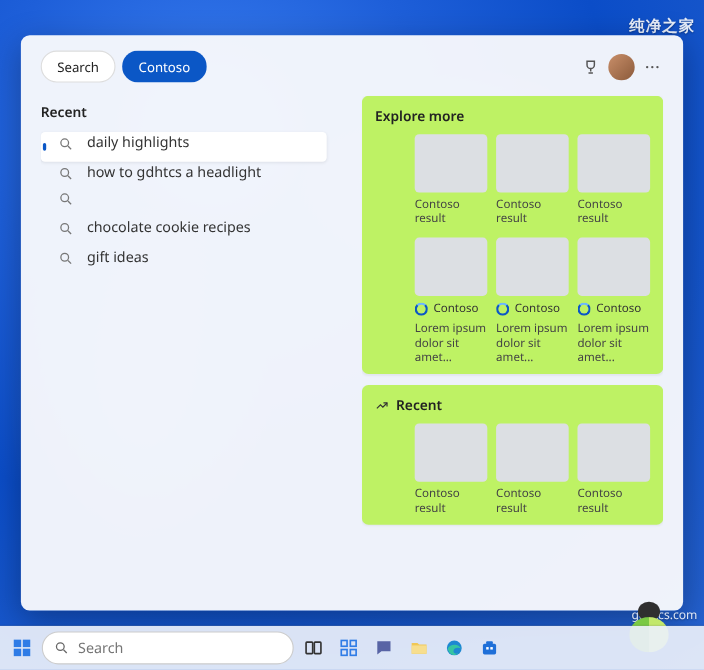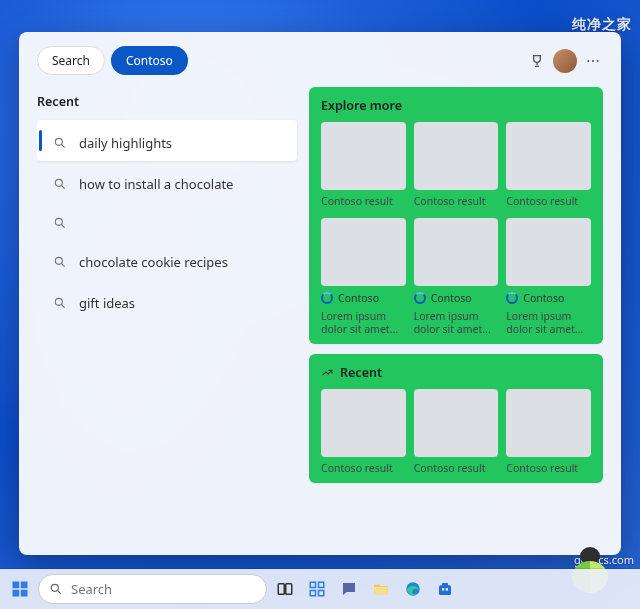--- a/index.html
+++ b/index.html
@@ -23,43 +23,43 @@
   .top-row { display: flex; align-items: center; gap: 6px; margin-bottom: 12px; }
   .pill {
     font-size: 12px; padding: 5px 14px; border-radius: 16px; cursor: pointer;
     border: 1px solid transparent;
   }
   .pill.plain { background: #fff; border-color: #ddd; color: #222; }
   .pill.accent { background: #0b57c6; color: #fff; }
   .spacer { flex: 1; }
   .top-icon { width: 20px; height: 20px; display:flex; align-items:center; justify-content:center; cursor:pointer; color:#555;}
   .avatar { width: 24px; height: 24px; border-radius: 50%; background: linear-gradient(135deg,#c98f6a,#8b5a3a); cursor:pointer;}
-  .content { display: flex; gap: 12px; flex: 1; overflow: hidden; }
+  .content { display: flex; gap: 32px; flex: 1; overflow: hidden; }
   .left-pane { width: 260px; }
   .section-hdr { font-size: 12.5px; font-weight: 600; color: #222; margin: 6px 0 10px 0; }
   .recent-item {
-    display: flex; align-items: center; gap: 12px; padding: 14px 10px 9px 16px;
+    display: flex; align-items: flex-end; gap: 12px; padding: 0 10px 9px 16px;
     font-size: 13px; color: #333; border-radius: 4px; cursor: pointer;
   }
   .recent-item .mag { color:#777; flex-shrink:0; }
   .recent-item.active {
     background: #fff; box-shadow: 0 1px 3px rgba(0,0,0,0.08);
     position: relative;
   }
   .recent-item.active::before {
     content:""; position:absolute; left:2px; top:10px; bottom:10px; width:3px;
     background:#0b57c6; border-radius: 2px;
   }
   .right-pane { flex:1; display:flex; flex-direction:column; gap:10px; overflow:auto; }
   .card-section {
-    background:#22c55e; border-radius:6px; padding:10px 12px 8px 12px;
+    background:#bef264; border-radius:6px; padding:10px 12px 8px 12px;
     box-shadow: 0 1px 2px rgba(0,0,0,0.05);
   }
   .sec-title { display:flex; align-items:center; gap:6px; font-size:12.5px; font-weight:600; color:#222; margin-bottom:8px;}
-  .grid { display:grid; grid-template-columns: repeat(3, 1fr); gap:8px; }
+  .grid { display:grid; grid-template-columns: repeat(3, 1fr); gap:8px;margin-left:36px; }
   .tile-thumb { width:100%; aspect-ratio: 1.25; background:#dcdfe3; border-radius:4px; }
   .tile-cap { font-size:10.5px; color:#444; line-height:1.25; margin-top:5px; min-height:12px;}
   .tile-badge { display:flex; align-items:center; gap:5px; font-size:10.5px; color:#333; margin-top:5px;}
   .ring-icon {
     width:12px; height:12px; border:2px solid #0b57c6; border-top-color:#6bb6ff;
     border-radius:50%;
   }
   .taskbar {
     position:absolute; left:0; right:0; bottom:0; height:40px;
     background: rgba(235,240,250,0.92);
@@ -126,21 +126,21 @@
         </span>
         <span>daily highlights</span>
       </div>
       <div class="recent-item">
         <span class="mag">
           <svg width="14" height="14" viewBox="0 0 24 24" fill="none" stroke="currentColor" stroke-width="2">
               <circle cx="10" cy="10" r="6"></circle>
               <path d="M20 20l-5-5"></path>
             </svg>
         </span>
-        <span>how to install a chocolate</span>
+        <span>how to gdhtcs a headlight</span>
       </div>
       <div class="recent-item">
         <span class="mag">
           <svg width="14" height="14" viewBox="0 0 24 24" fill="none" stroke="currentColor" stroke-width="2">
               <circle cx="10" cy="10" r="6"></circle>
               <path d="M20 20l-5-5"></path>
             </svg>
         </span>
       </div>
       <div class="recent-item">

